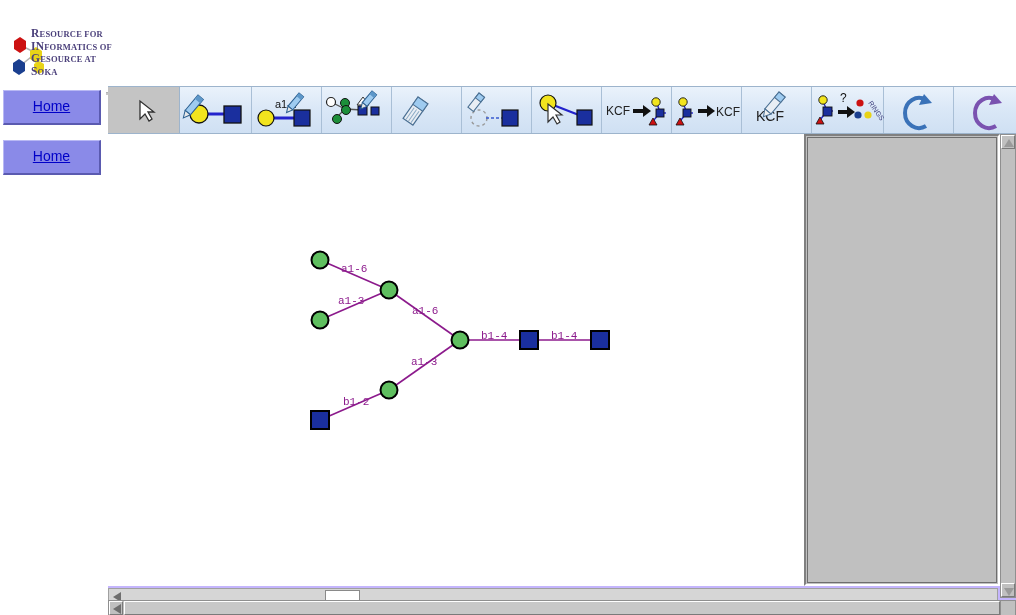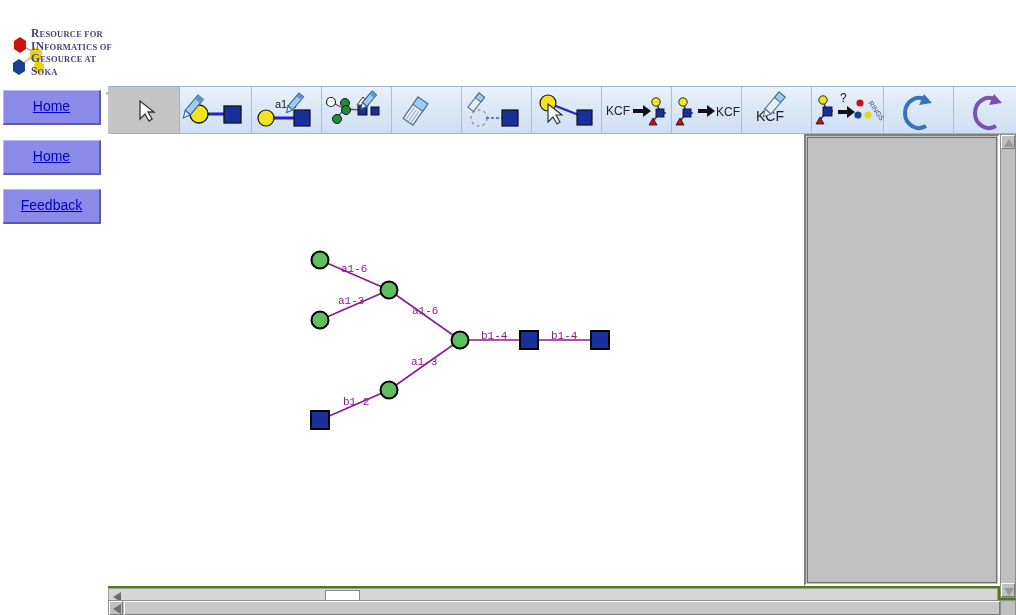--- a/index.html
+++ b/index.html
@@ -115,21 +115,21 @@
     background: #c4c4c4;
     border-right: 1px solid #9db4cc;
   }
   .tb-btn svg { display: block; }
 
   
   .canvas-outer {
     position: absolute;
     left: 108px; top: 134px;
     width: 908px; height: 481px;
-    background: #4d7c0f;
+    background: #c4b5fd;
   }
   .canvas {
     position: absolute;
     left: 0; top: 0;
     width: 696px; height: 452px;
     background: #ffffff;
     overflow: hidden;
   }
   .canvas svg { display: block; }
 
@@ -303,23 +303,20 @@
     <div class="header-rule"></div>
   </div>
 
   <div class="sidebar">
     <div class="side-btn b0">
       <span>Home</span>
     </div>
     <div class="side-btn b1">
       <span>Home</span>
     </div>
-    <div class="side-btn b2">
-      <span>Feedback</span>
-    </div>
   </div>
 
   <div class="toolbar">
 
     <div class="tb-btn active" style="width:72px">
       <svg width="72" height="46">
         <polygon points="32,14 32,32 37,27 41,34 44,32 40,25 46,25" fill="#ffffff" stroke="#303030" stroke-width="1.3"></polygon>
       </svg>
     </div>
 

